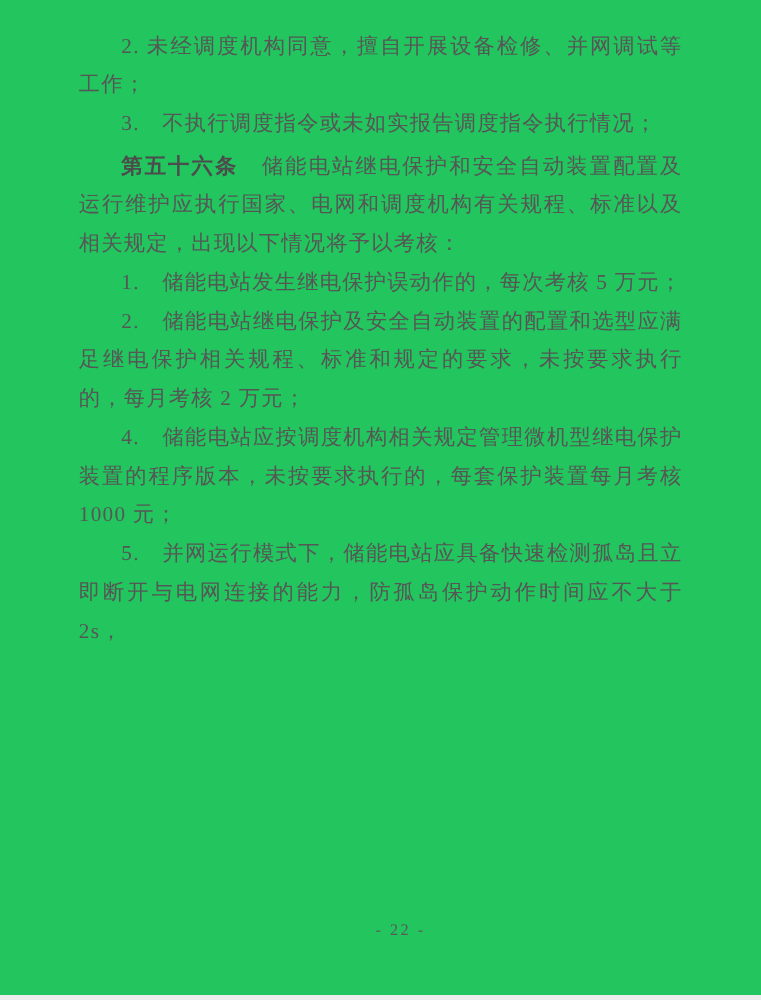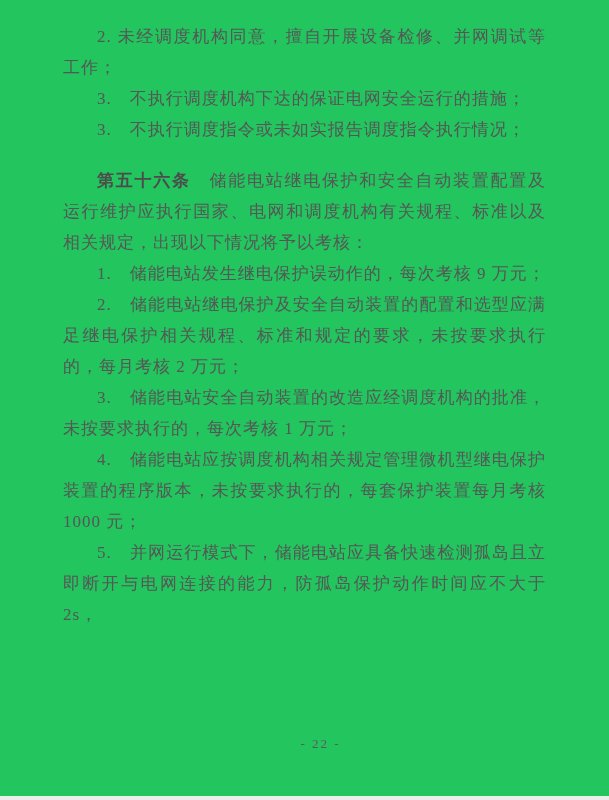--- a/index.html
+++ b/index.html
@@ -29,21 +29,21 @@
   }
   .para {
     margin: 0;
     text-indent: 2em;
   }
   .para .lead {
     font-weight: bold;
     color: #4c4c4c;
   }
   .para.article {
-    margin-top: 20px;
+    margin-top: 3px;
   }
   .page-footer {
     position: absolute;
     left: 0;
     right: 0;
     top: 736px;
     text-align: center;
     font-size: 13px;
     letter-spacing: 2px;
     color: #5a5a5a;
@@ -57,25 +57,23 @@
     height: 4px;
     background: #ededed;
   }
 </style>
 </head>
 <body>
 
 <div class="page">
   <div class="text-block">
     <p class="para"><b class="lead"></b><span>2. 未经调度机构同意，擅自开展设备检修、并网调试等工作；</span></p>
-    <p class="para"><b class="lead"></b><span>3.　不执行调度机构下达的保证电网安全运行的措施；</span></p>
     <p class="para"><b class="lead"></b><span>3.　不执行调度指令或未如实报告调度指令执行情况；</span></p>
     <p class="para article"><b class="lead">第五十六条</b><span>　储能电站继电保护和安全自动装置配置及运行维护应执行国家、电网和调度机构有关规程、标准以及相关规定，出现以下情况将予以考核：</span></p>
-    <p class="para"><b class="lead"></b><span>1.　储能电站发生继电保护误动作的，每次考核 9 万元；</span></p>
+    <p class="para"><b class="lead"></b><span>1.　储能电站发生继电保护误动作的，每次考核 5 万元；</span></p>
     <p class="para"><b class="lead"></b><span>2.　储能电站继电保护及安全自动装置的配置和选型应满足继电保护相关规程、标准和规定的要求，未按要求执行的，每月考核 2 万元；</span></p>
-    <p class="para"><b class="lead"></b><span>3.　储能电站安全自动装置的改造应经调度机构的批准，未按要求执行的，每次考核 1 万元；</span></p>
     <p class="para"><b class="lead"></b><span>4.　储能电站应按调度机构相关规定管理微机型继电保护装置的程序版本，未按要求执行的，每套保护装置每月考核 1000 元；</span></p>
     <p class="para"><b class="lead"></b><span>5.　并网运行模式下，储能电站应具备快速检测孤岛且立即断开与电网连接的能力，防孤岛保护动作时间应不大于 2s，</span></p>
   </div>
 
   <div class="page-footer">- 22 -</div>
   <div class="bottom-edge"></div>
 </div>
 
 </body></html>

